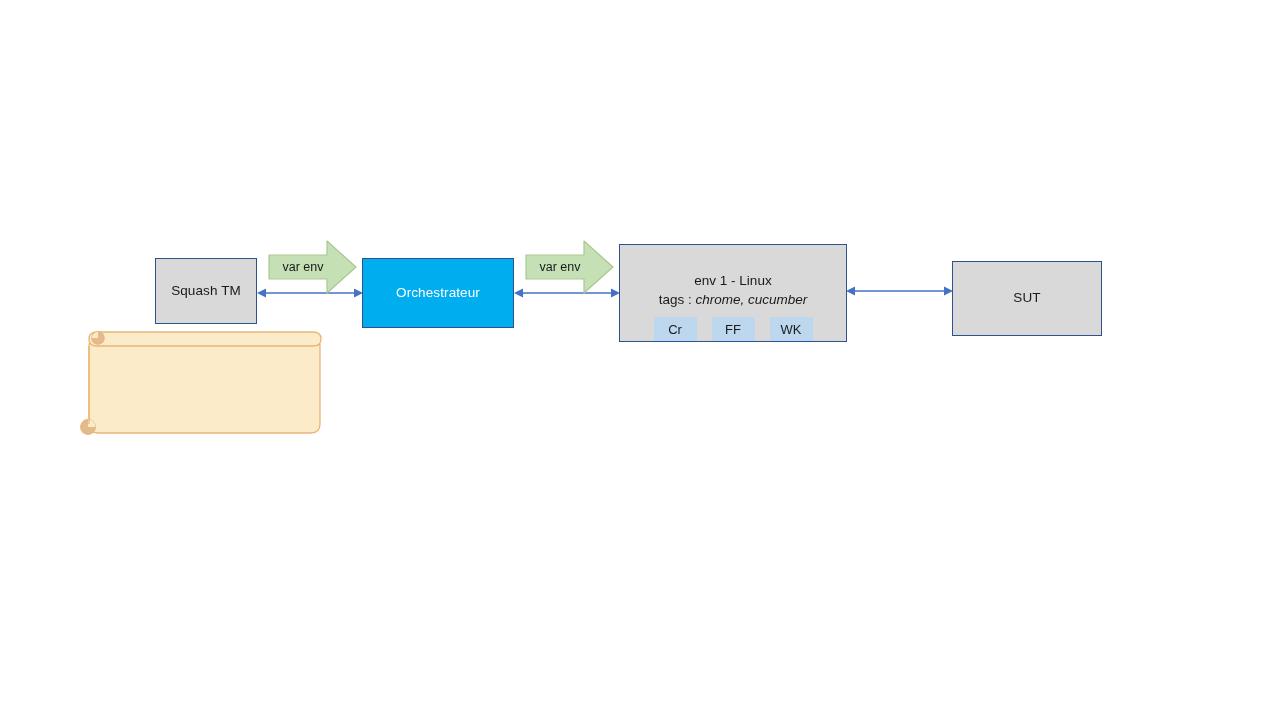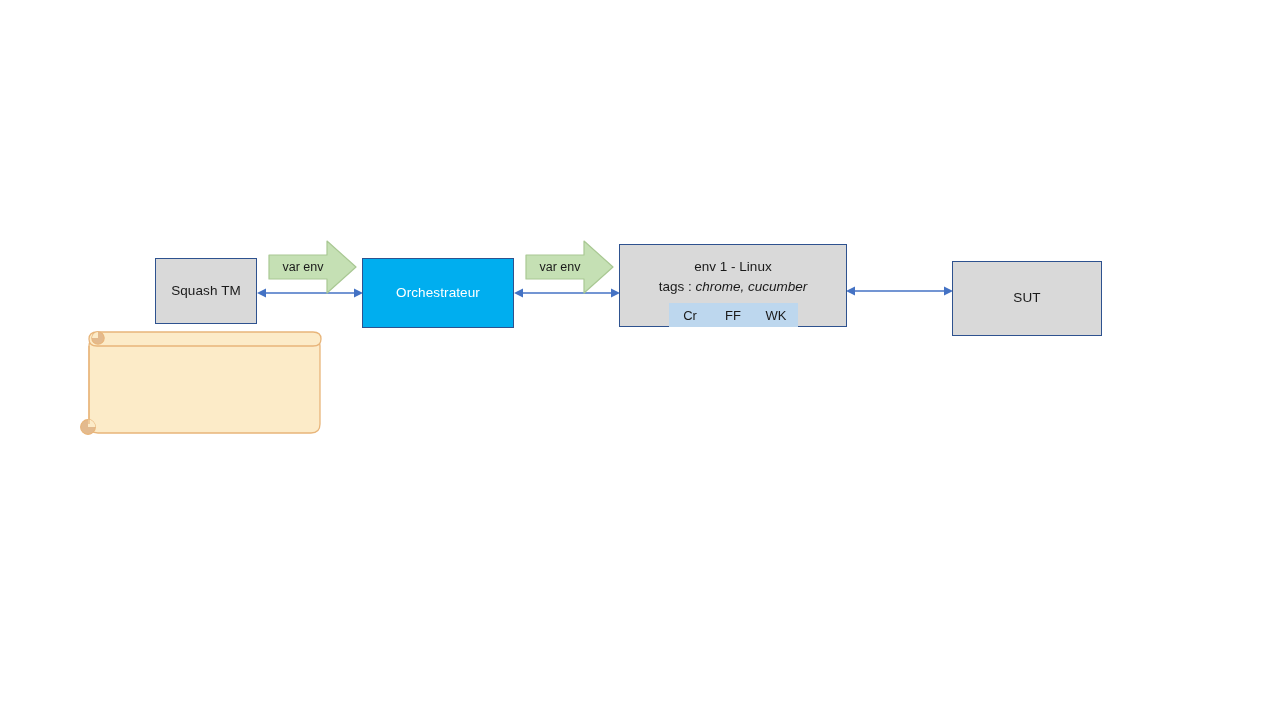--- a/index.html
+++ b/index.html
@@ -59,37 +59,38 @@
     top: 258px;
     width: 152px;
     height: 70px;
   }
 
   
   #env-box {
     left: 619px;
     top: 244px;
     width: 228px;
-    height: 83px;
-    justify-content: flex-start;
+    height: 98px;
+    justify-content: flex-end;
     padding-top: 12px;
   }
   #env-box .env-title {
     font-size: 13.5px;
     line-height: 1.45;
   }
   #env-box .env-tags {
     font-size: 13.5px;
     line-height: 1.45;
   }
   #env-box .env-tags .tags-italic {
     font-style: italic;
   }
   .browser-chips {
     display: flex;
+    gap: 15px;
     margin-top: 7px;
   }
   .chip {
     background: #BDD7EE;
     width: 43px;
     height: 24px;
     display: flex;
     align-items: center;
     justify-content: center;
     font-size: 13px;

